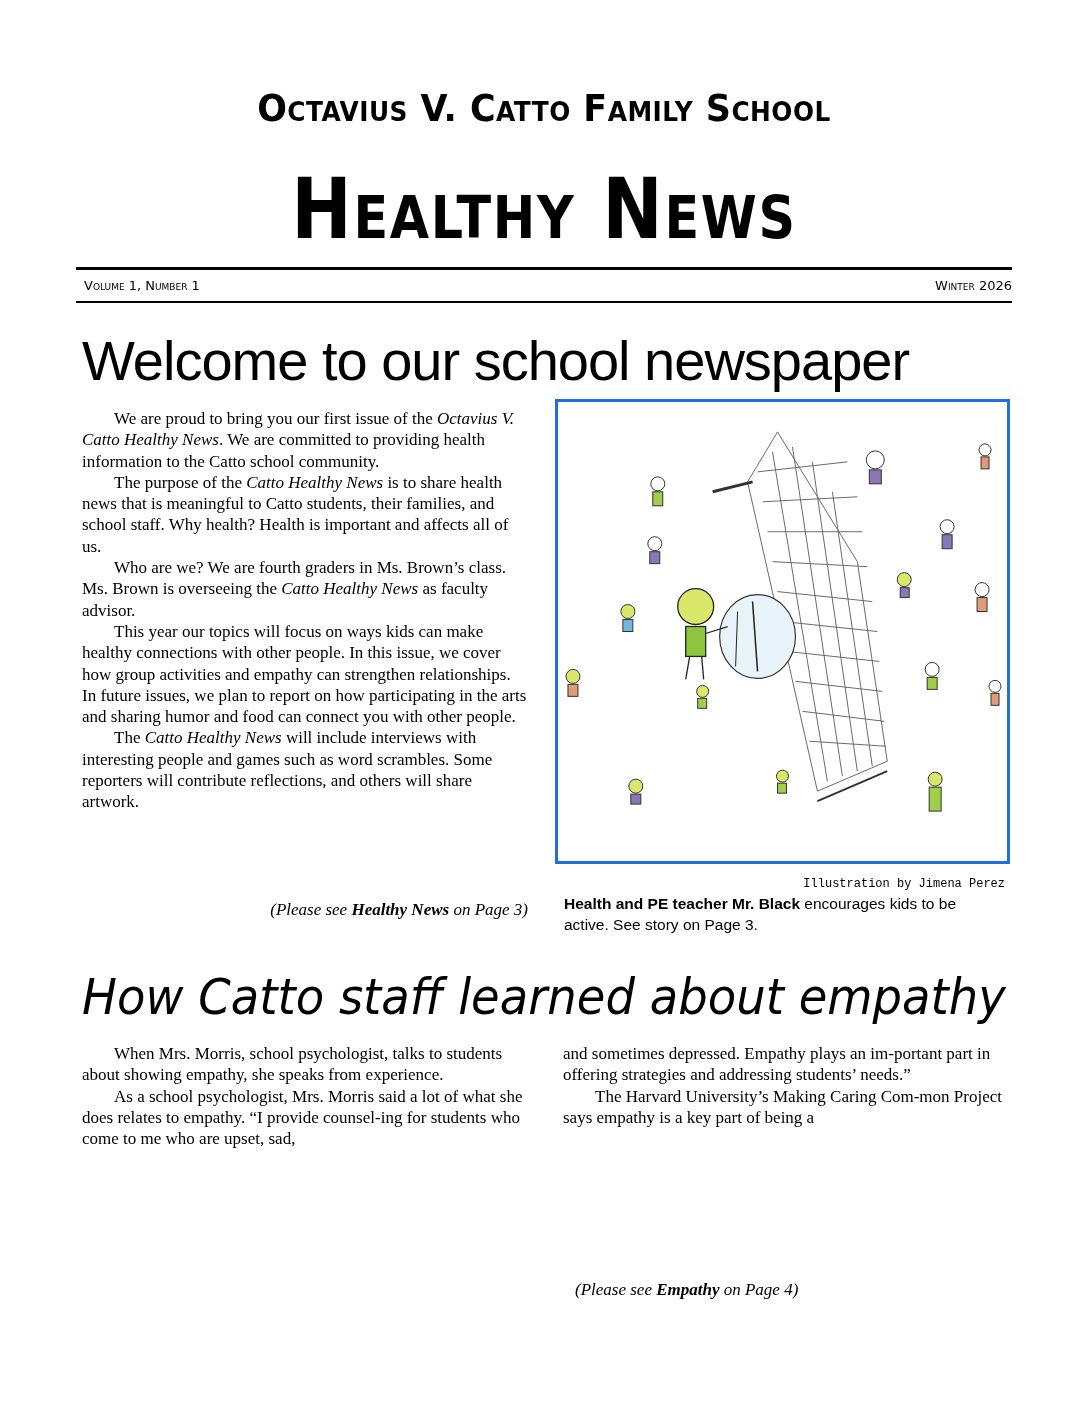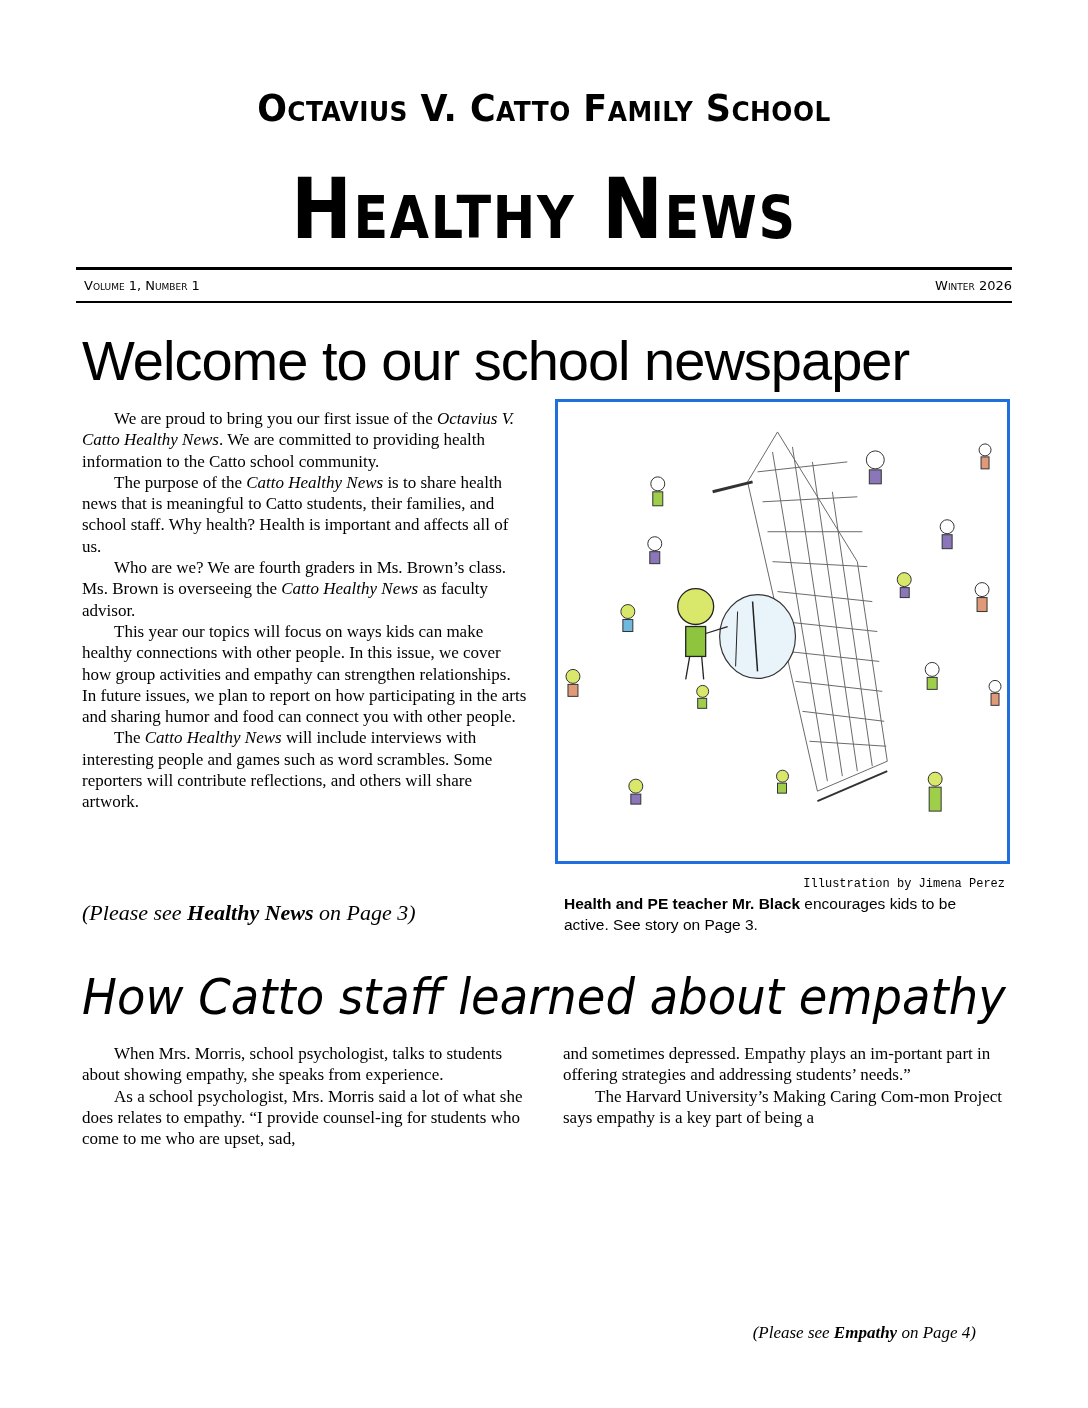--- a/index.html
+++ b/index.html
@@ -25,22 +25,22 @@
     position: absolute; left: 82px; top: 328px;
     font-family: "Liberation Sans", sans-serif; font-size: 56px; font-weight: normal;
     letter-spacing: -1px; white-space: nowrap;
   }
   .body-text {
     font-family: "Liberation Serif", serif; font-size: 17px; line-height: 21.3px;
   }
   .body-text p { margin: 0; text-indent: 32px; }
   .col-left-1 { position: absolute; left: 82px; top: 408px; width: 446px; }
   .jump-1 {
-    position: absolute; left: 82px; top: 900px; width: 446px; text-align: left;
-    font-family: "Liberation Serif", serif; font-style: italic; font-size: 22px;
+    position: absolute; left: 82px; top: 900px; width: 446px; text-align: right;
+    font-family: "Liberation Serif", serif; font-style: italic; font-size: 17px;
   }
   .photo-frame {
     position: absolute; left: 555px; top: 399px; width: 455px; height: 465px;
     border: 3px solid #1f6fe0; box-sizing: border-box; background: #fff;
   }
   .photo-frame svg { width: 100%; height: 100%; display: block; }
   .credit {
     position: absolute; right: 83px; top: 877px;
     font-family: Liberation Mono, monospace; font-size: 12px;
   }
@@ -50,22 +50,22 @@
   }
   .headline-2 {
     position: absolute; left: 82px; top: 968px;
     font-family: "DejaVu Sans", sans-serif; font-size: 50px; font-style: italic;
     white-space: nowrap; transform-origin: left top; transform: scaleX(0.93);
   }
   .col-left-2 { position: absolute; left: 82px; top: 1043px; width: 446px; }
   .col-right-2 { position: absolute; left: 563px; top: 1043px; width: 446px; }
   .col-right-2 p.cont { text-indent: 0; }
   .jump-2 {
-    position: absolute; left: 530px; top: 1280px; width: 446px; text-align: right;
-    font-family: "Liberation Serif", serif; font-style: italic; font-size: 17px; margin-top: 43px;
+    position: absolute; left: 575px; top: 1280px; width: 446px; text-align: left;
+    font-family: "Liberation Serif", serif; font-style: italic; font-size: 17px;
   }
   b.jb { font-weight: bold; }
 </style>
 </head>
 <body>
 
 <div class="masthead-school">Octavius V. Catto Family School</div>
 <div class="masthead-title">Healthy News</div>
 
 <div class="rule-top"></div>

